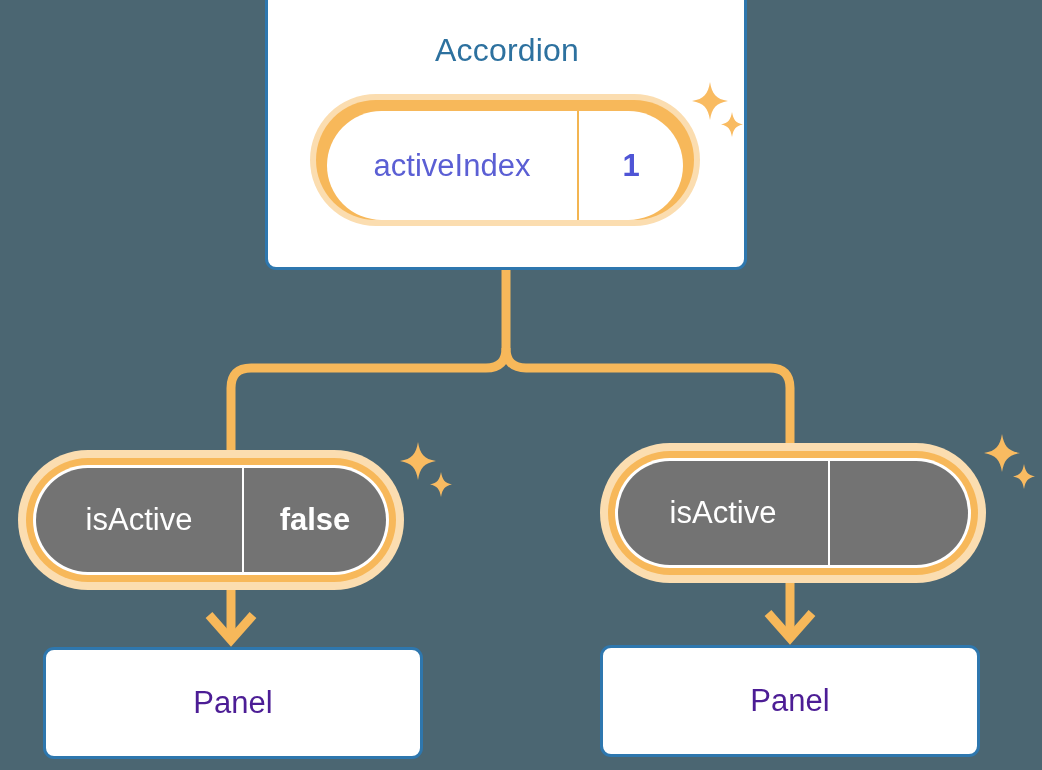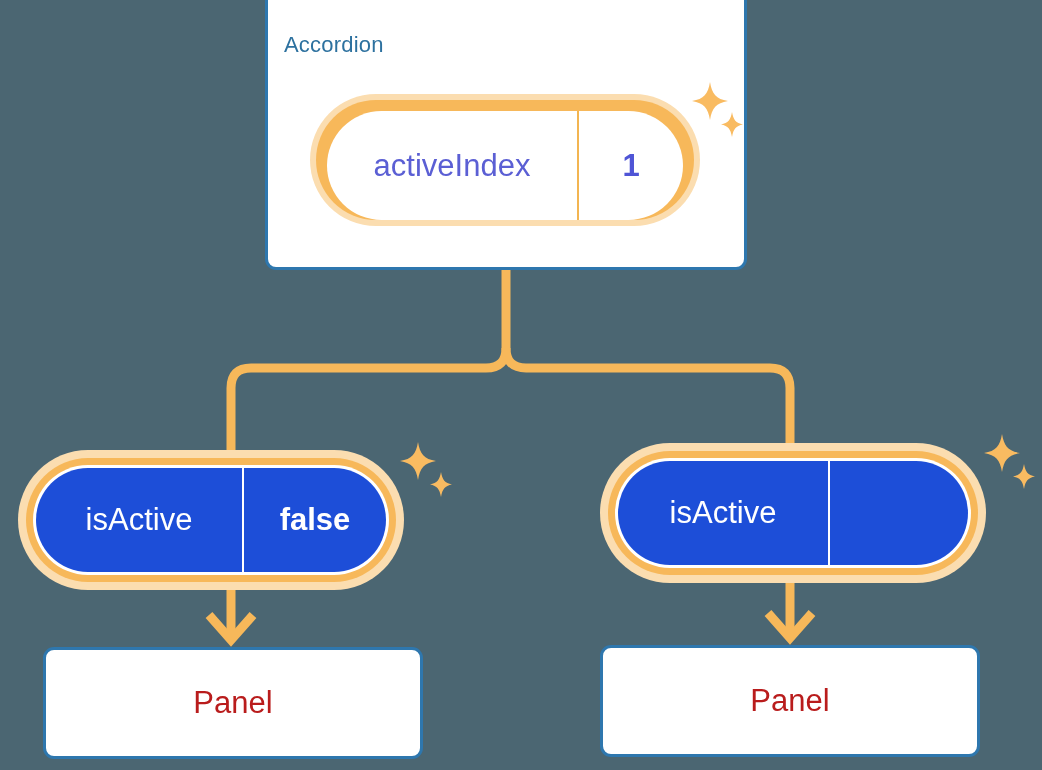--- a/index.html
+++ b/index.html
@@ -41,24 +41,25 @@
   #root-card {
     left: 265px;
     top: 0px;
     width: 482px;
     height: 270px;
     border-top: none;
     border-radius: 0 0 11px 11px;
   }
   .card-title {
     position: absolute;
-    left: 16px;
+    left: 2px;
     right: 0;
     top: 32px;
-    font-size: 22px;
+    text-align: center;
+    font-size: 32px;
     color: #2d719f;
     letter-spacing: 0.2px;
     white-space: nowrap;
   }
   
   .pill-halo {
     position: absolute;
     border-radius: 999px;
     background: #fbddb0;
   }
@@ -104,21 +105,21 @@
     color: #4f55d6;
   }
 
   
   .ppill-halo { position: absolute; border-radius: 999px; background: #fbddb0; }
   .ppill-ring { position: absolute; border-radius: 999px; background: #f7b85a; }
   .ppill-white { position: absolute; border-radius: 999px; background: #ffffff; }
   .ppill-body {
     position: absolute;
     border-radius: 999px;
-    background: #1d4ed8;
+    background: #737373;
     display: flex;
     align-items: center;
     overflow: hidden;
     justify-content: space-between;
   }
   .ppill-body .pill-key {
     font-size: 31px;
     color: #ffffff;
     border-right: 2px solid #ffffff;
   }
@@ -152,21 +153,21 @@
     border-radius: 11px;
     box-sizing: border-box;
     display: flex;
     align-items: center;
     justify-content: center;
   }
   #panel-left  { left: 43px;  top: 647px; width: 380px; height: 112px; }
   #panel-right { left: 600px; top: 645px; width: 380px; height: 112px; }
   .panel-label {
     font-size: 31px;
-    color: #b91c1c;
+    color: #4c1d95;
     white-space: nowrap;
   }
 
   
   .sparkles { position: absolute; pointer-events: none; }
   #sparkle-root  { left: 688px; top: 82px; }
   #sparkle-left  { left: 398px; top: 440px; }
   #sparkle-right { left: 982px; top: 432px; }
 </style>
 </head>

